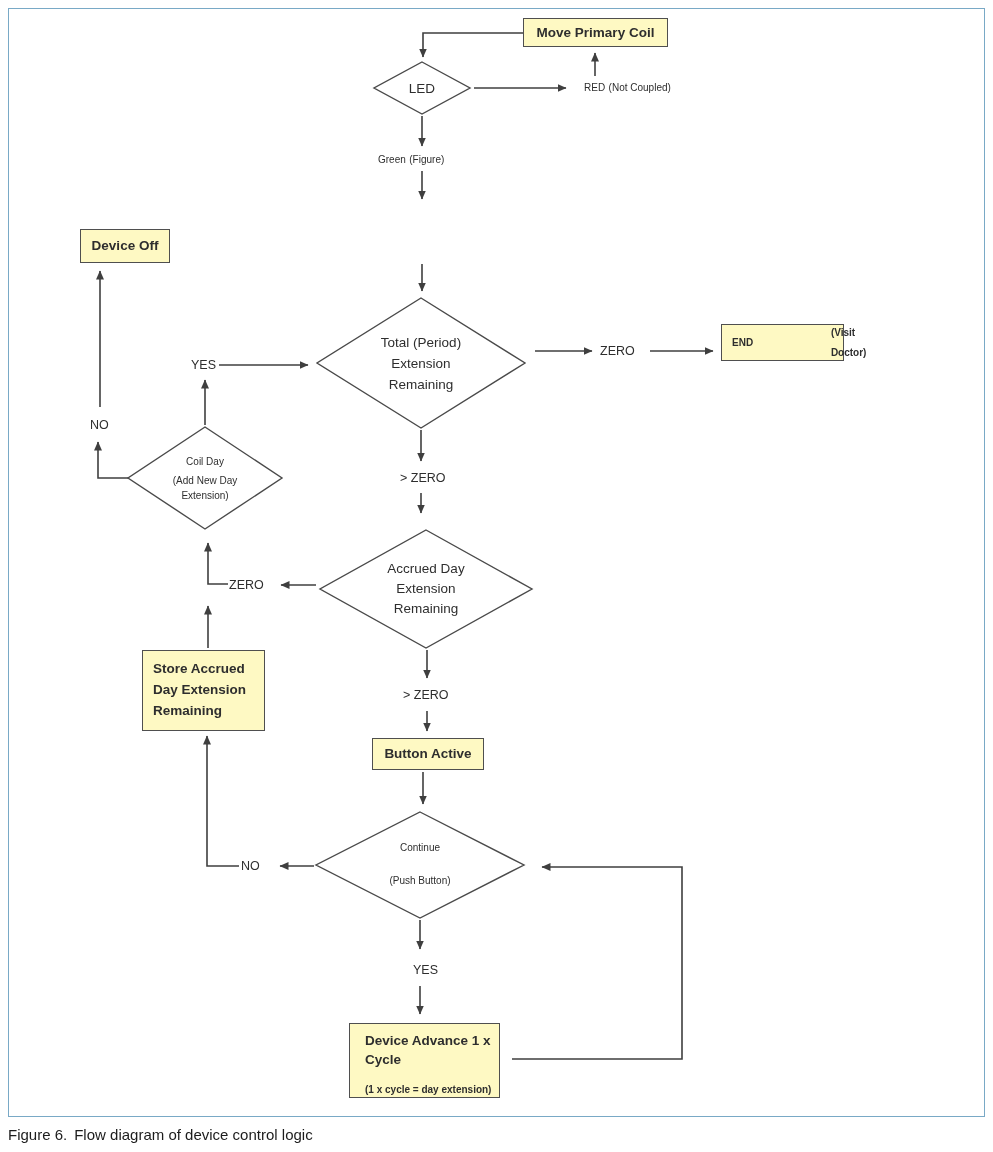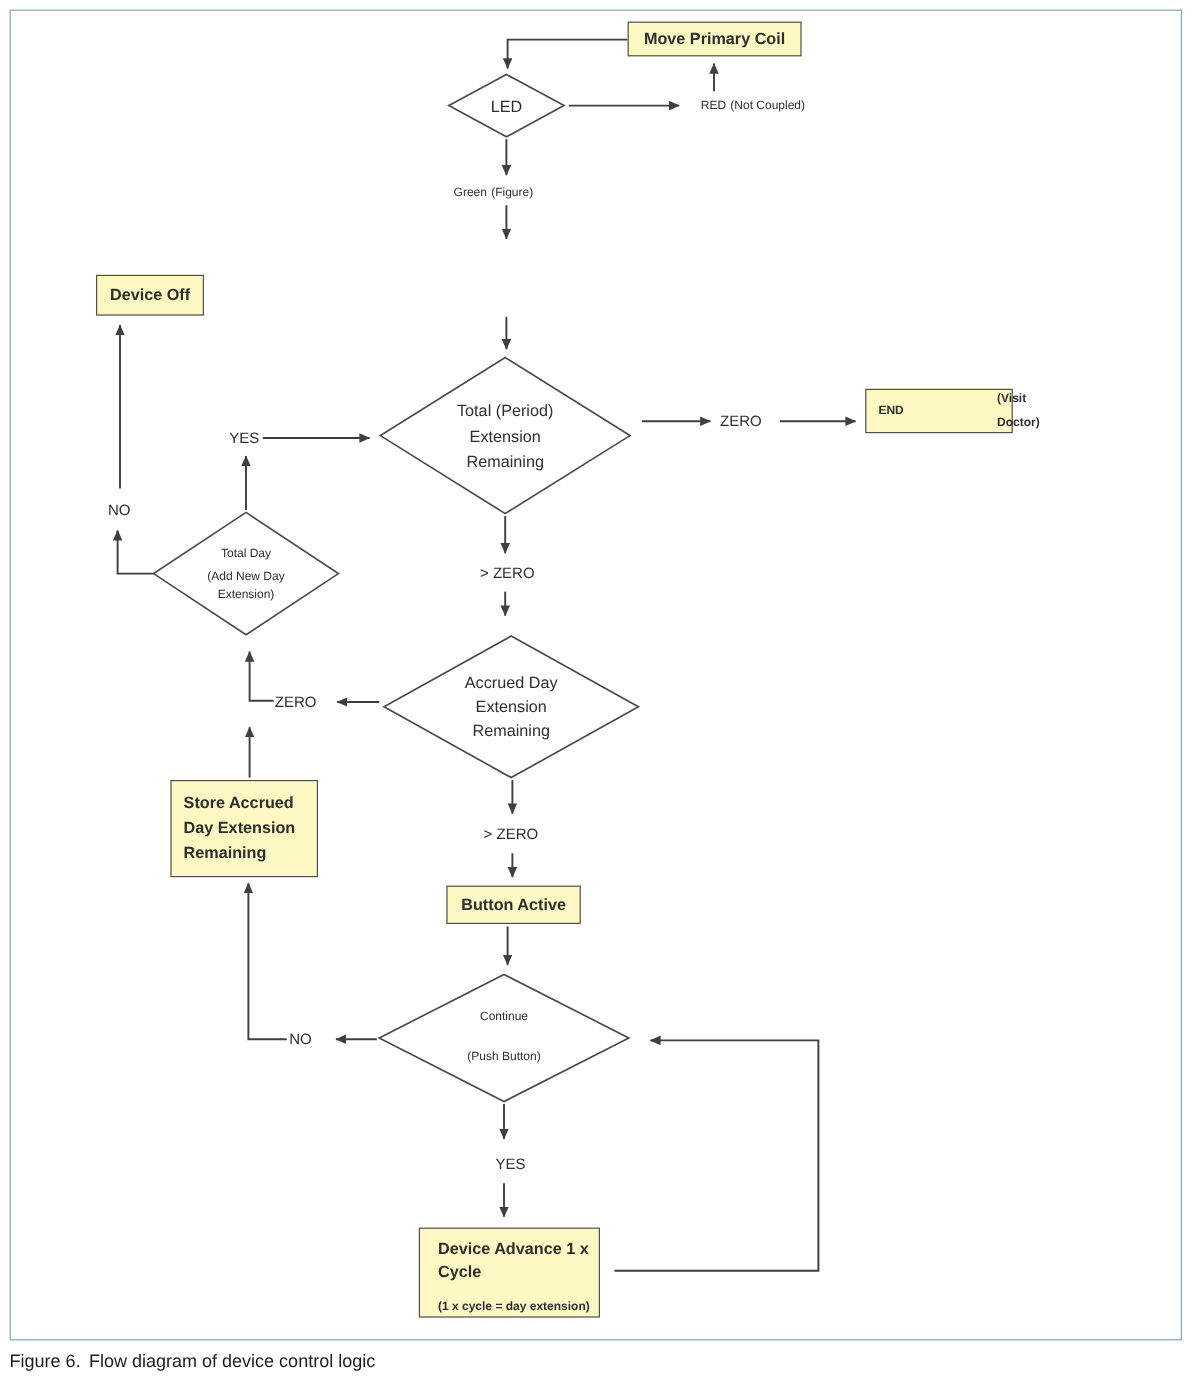--- a/index.html
+++ b/index.html
@@ -110,21 +110,21 @@
     <div>Remaining</div>
   </div>
 
   <div class="dlabel" style="left:320px;top:530px;width:212px;height:118px;line-height:20px;">
     <div>Accrued Day</div>
     <div>Extension</div>
     <div>Remaining</div>
   </div>
 
   <div class="dlabel" style="left:128px;top:427px;width:154px;height:102px;line-height:15px;">
-    <div class="big" style="margin-bottom:4px;">Total Day</div>
+    <div class="big" style="margin-bottom:4px;">Coil Day</div>
     <div class="sub">(Add New Day</div>
     <div class="sub">Extension)</div>
   </div>
 
   <div class="dlabel" style="left:316px;top:812px;width:208px;height:104px;">
     <div class="big" style="margin-bottom:12px;">Continue</div>
     <div class="sub">(Push Button)</div>
   </div>
 
   <div class="lbl" style="left:584px;top:80px;">

